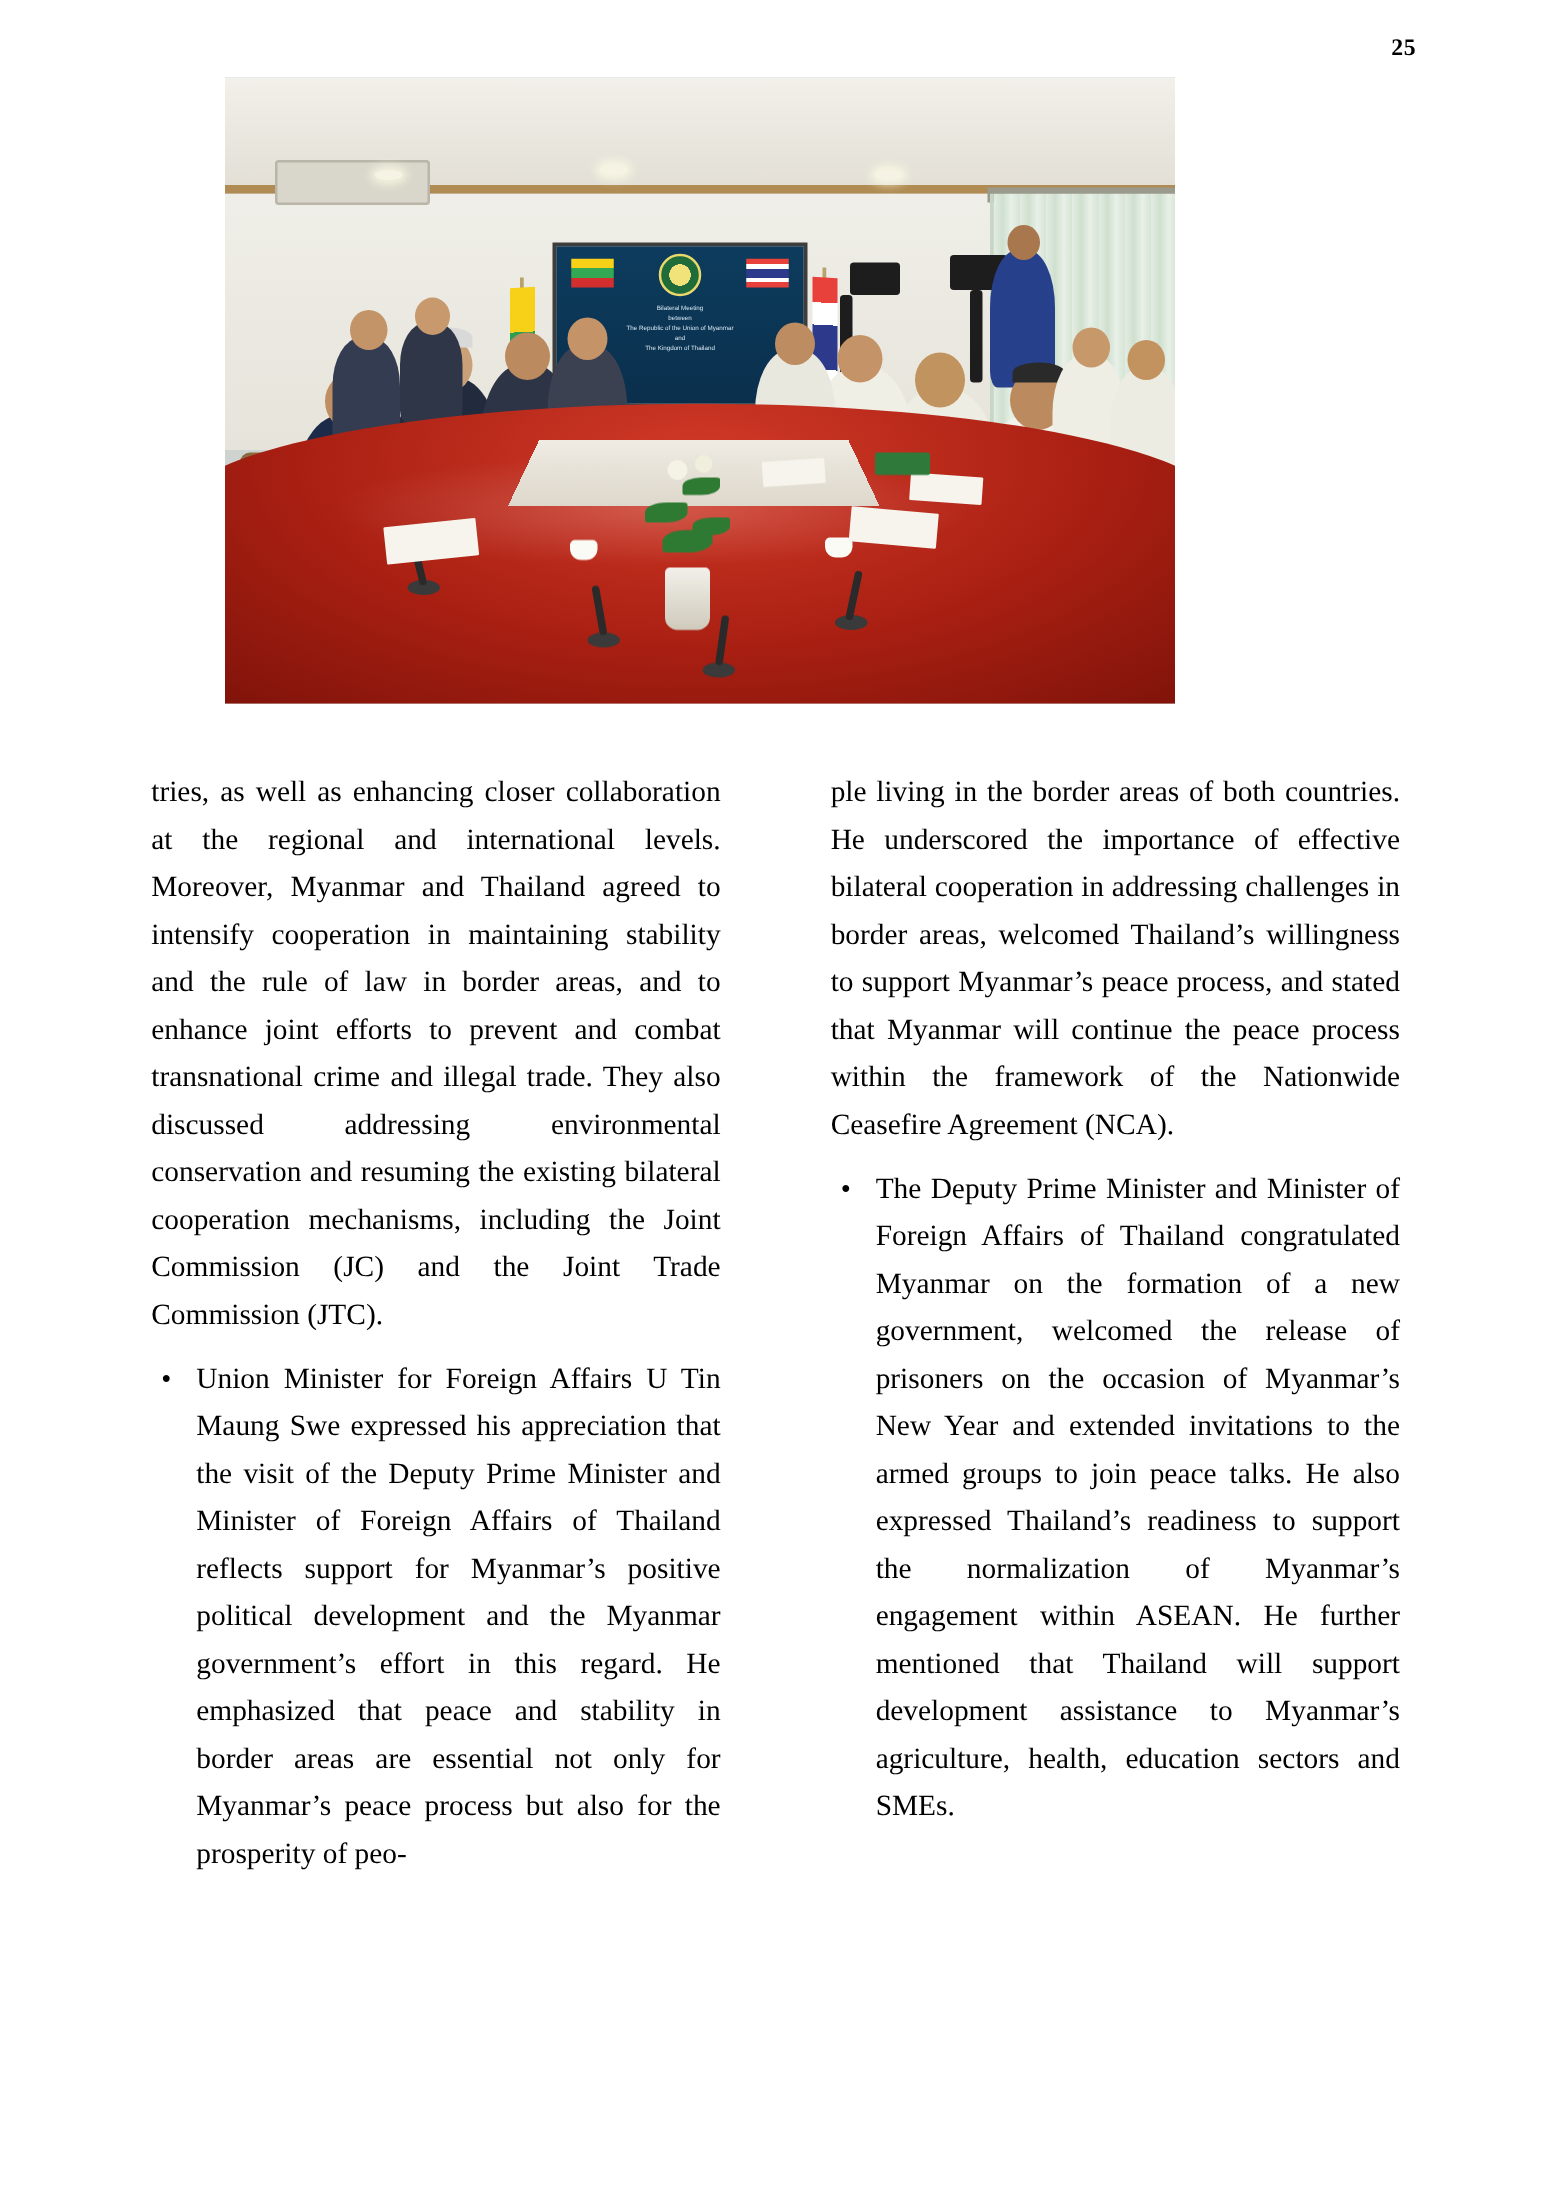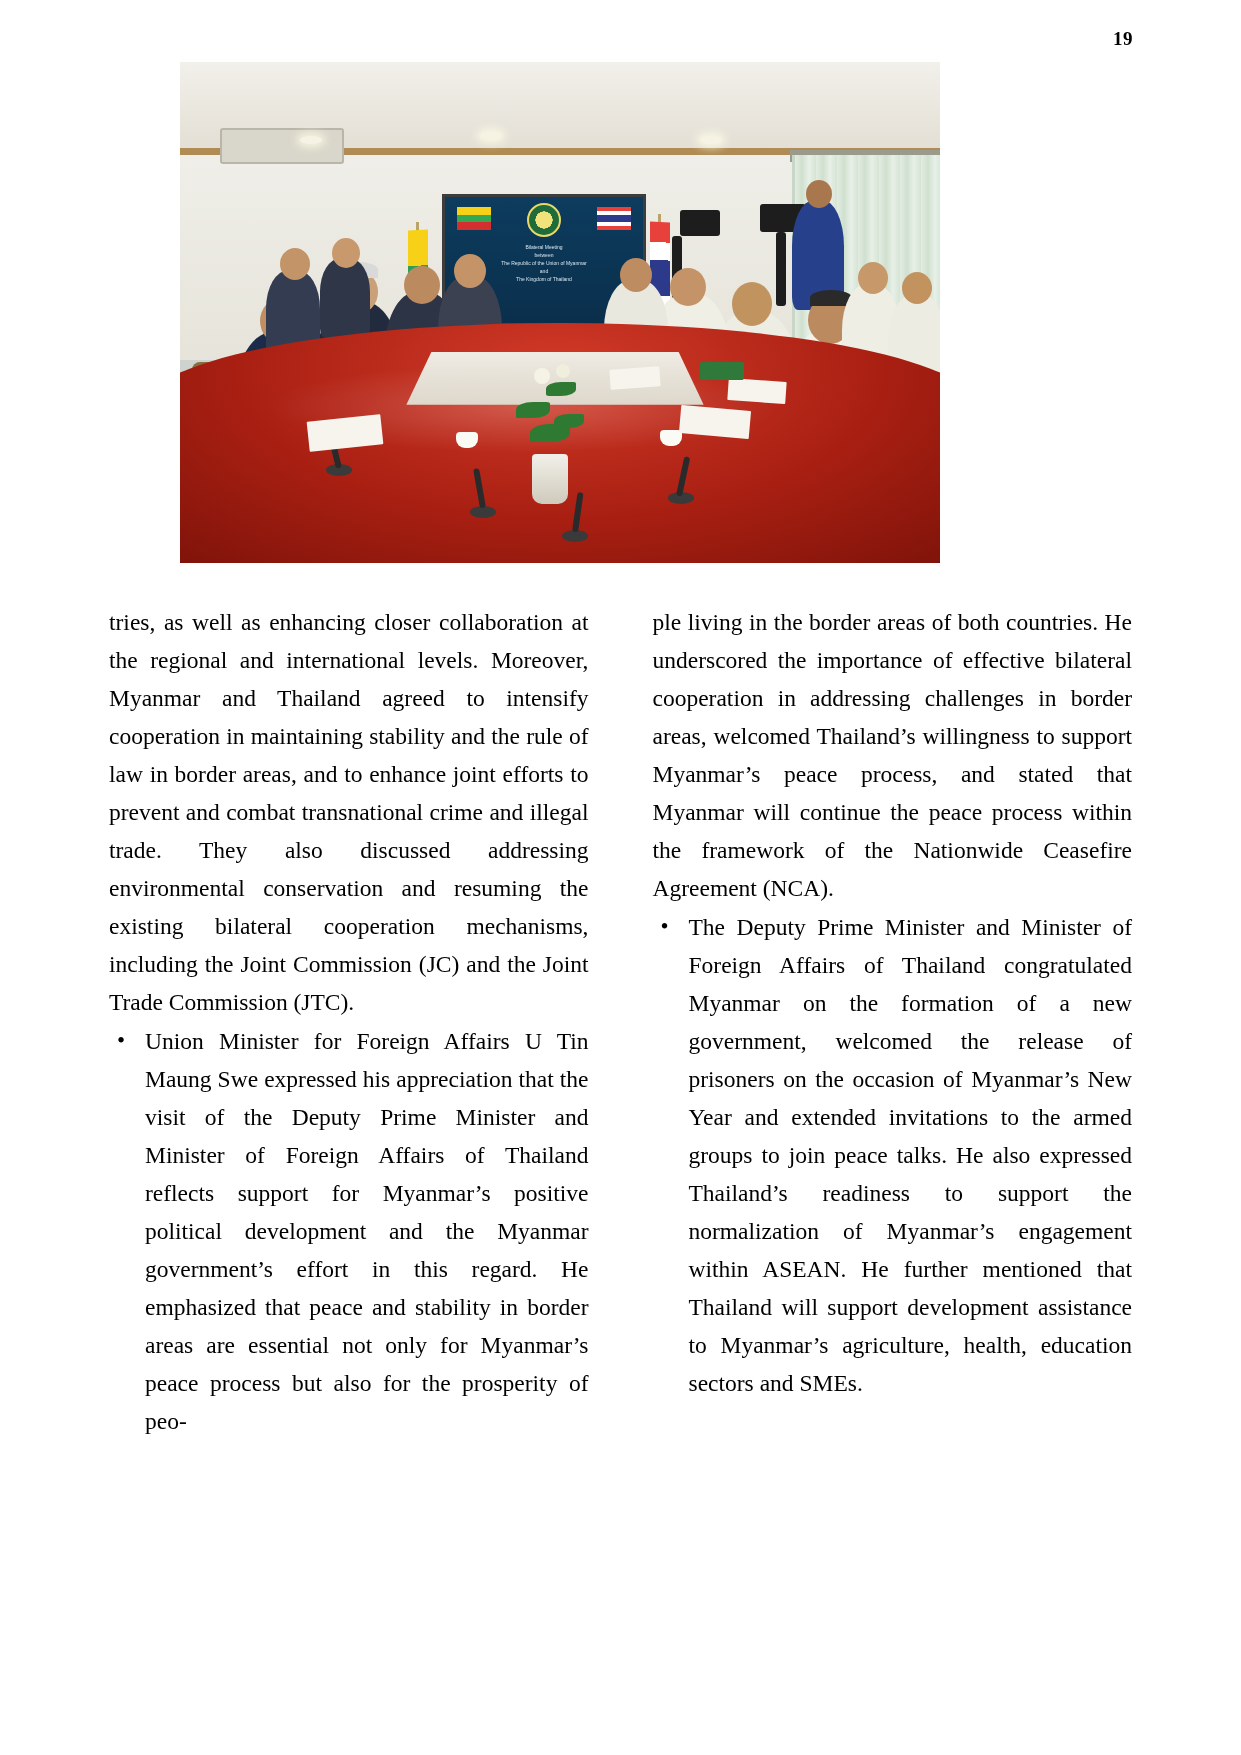--- a/index.html
+++ b/index.html
@@ -168,21 +168,21 @@
     left: 108px;
     width: 1025px;
     height: 1095px;
     display: flex;
     gap: 62px;
   }
   .col {
     width: 482px;
   }
   p.body {
-    margin: 1px;
+    margin: 13px;
     font-size: 23.5px;
     line-height: 38px;
     text-align: justify;
     text-justify: inter-word;
     hyphens: none;
   }
   .bullet-item {
     position: relative;
     padding-left: 36px;
     margin-top: 0;
@@ -193,21 +193,21 @@
     top: 0;
     font-size: 23px;
     line-height: 38px;
   }
 </style>
 </head>
 <body>
 
 <div class="page">
 
-  <div class="page-number">19</div>
+  <div class="page-number">25</div>
 
   <div class="photo-wrap">
     <div class="photo">
       <div class="ph-ceiling"></div>
       <div class="ph-ceiling-line"></div>
       <div class="ph-wall"></div>
       <div class="ph-curtain-top"></div>
       <div class="ph-curtain"></div>
       <div class="ph-ac"></div>
 

